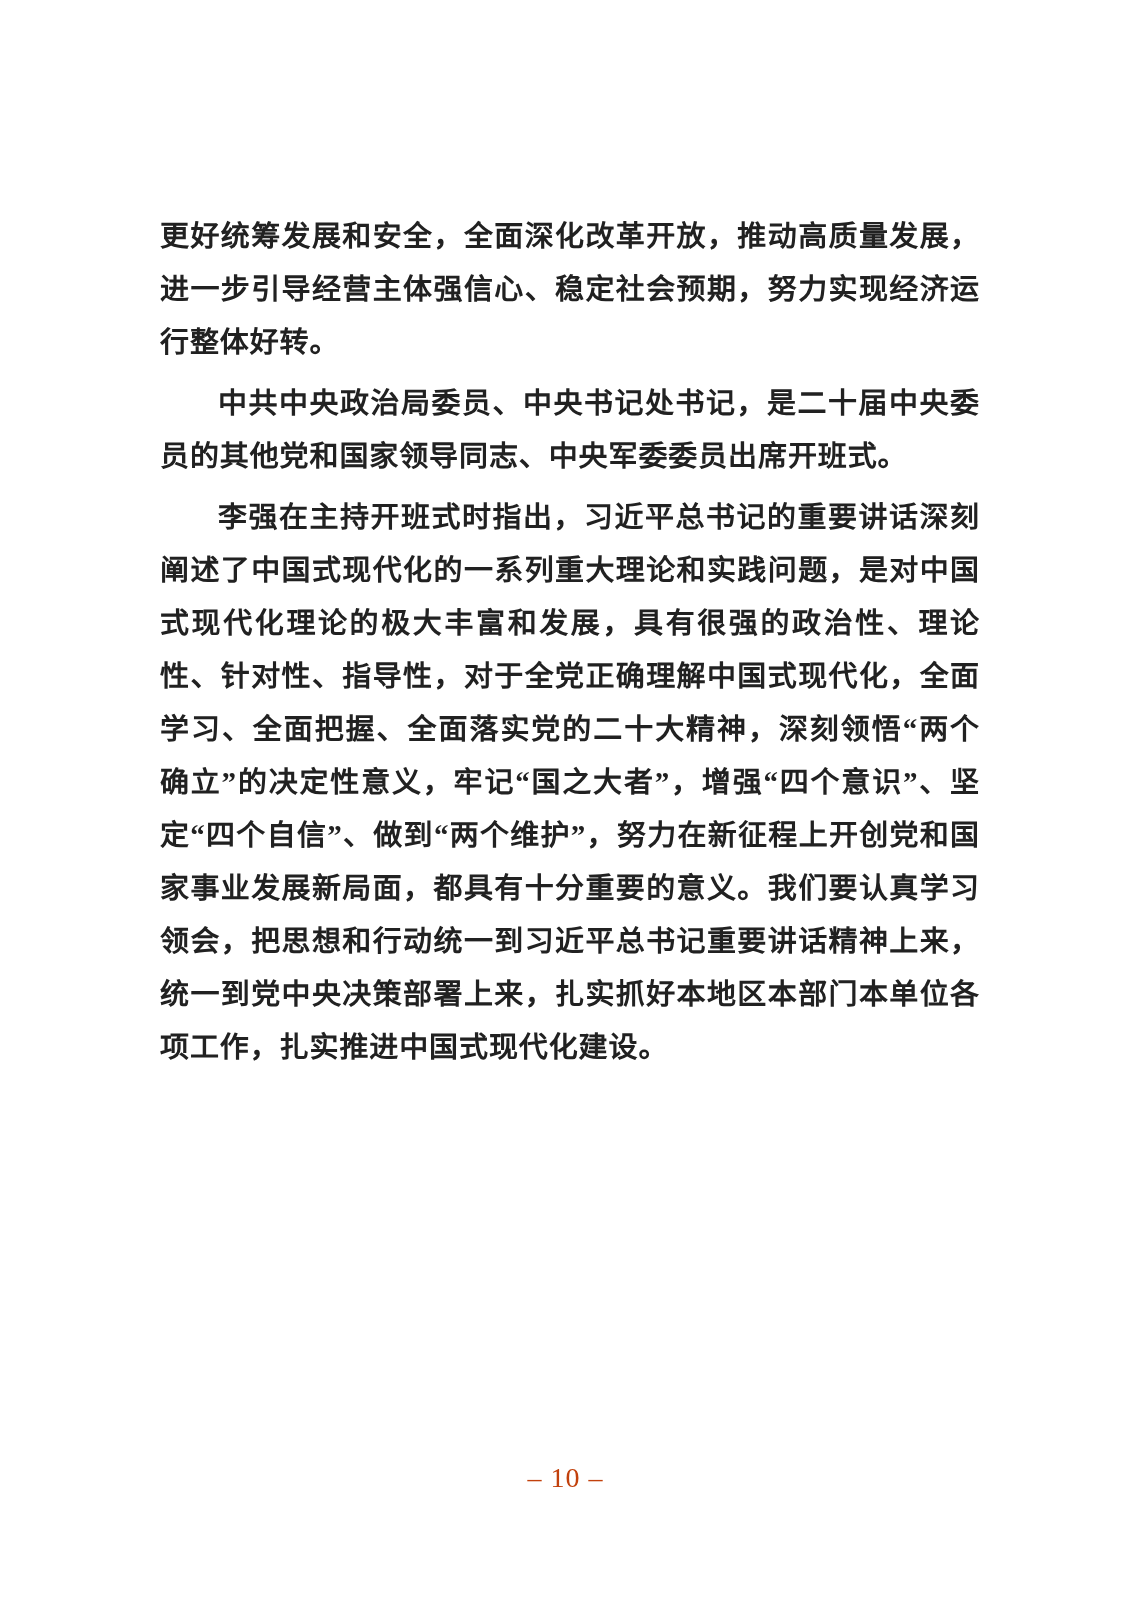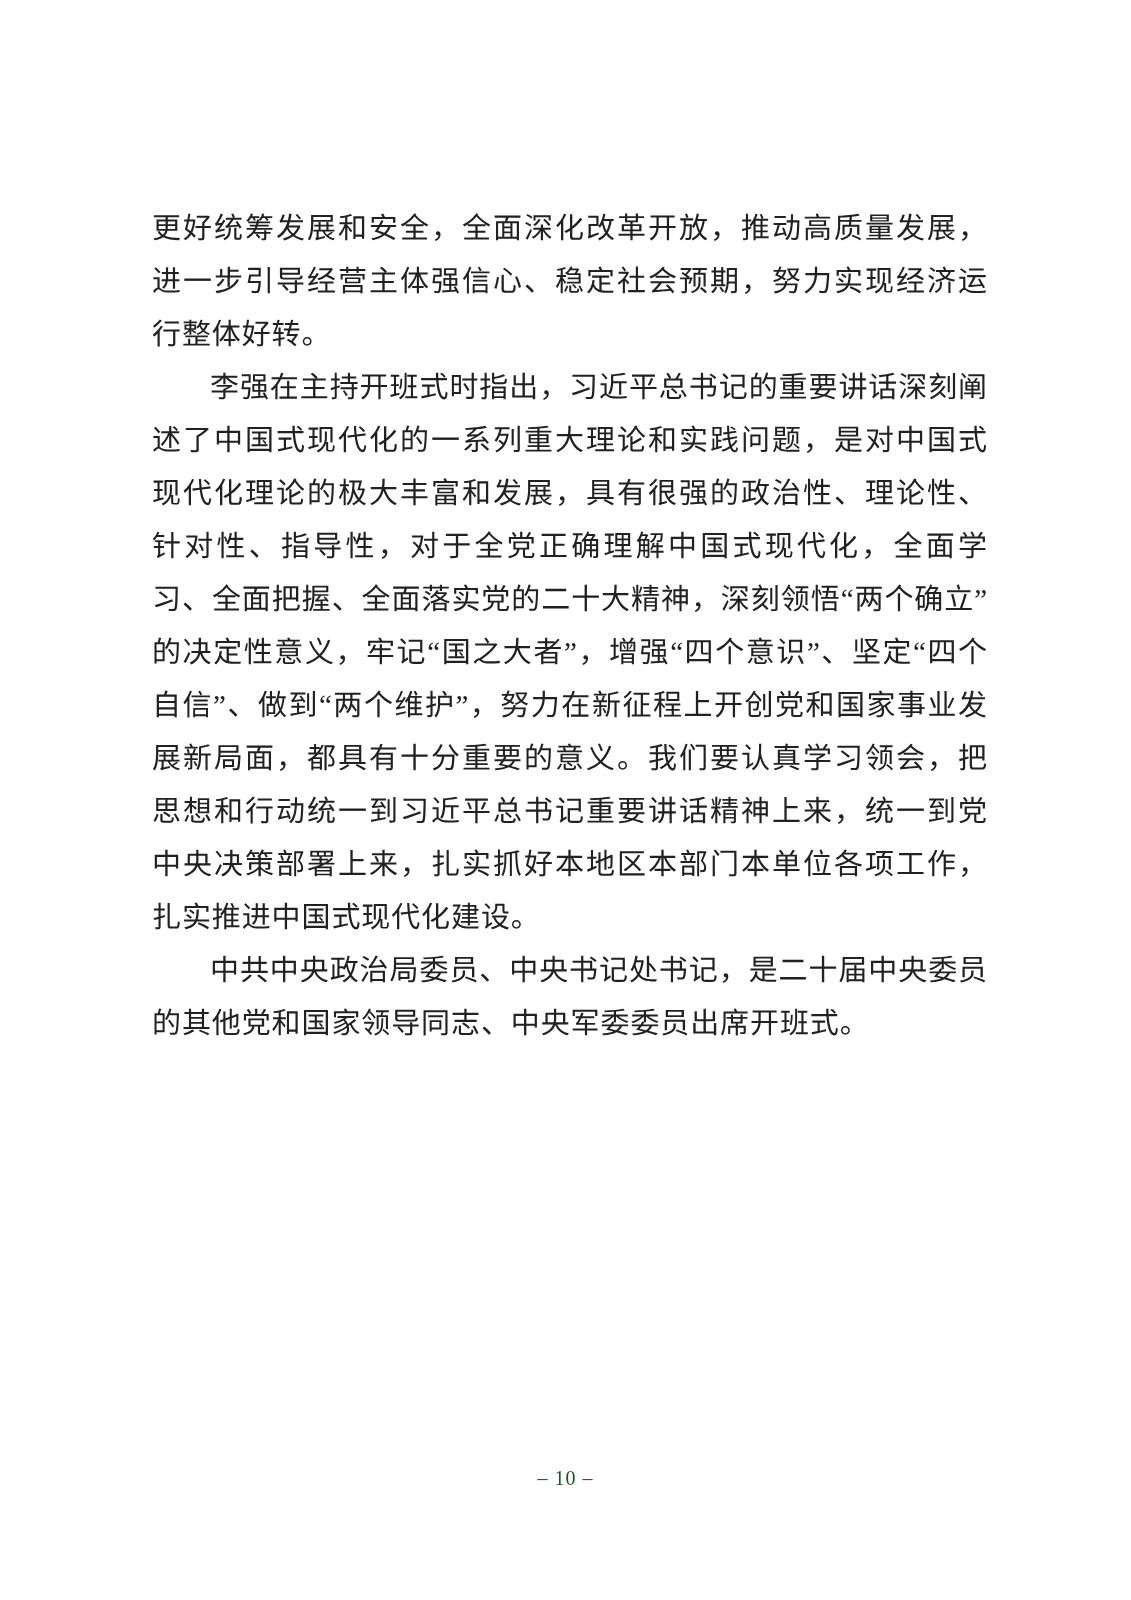--- a/index.html
+++ b/index.html
@@ -25,48 +25,49 @@
     width: 836px;
     font-family: "Liberation Serif", "DejaVu Serif", serif;
     font-size: 29px;
     line-height: 53px;
     letter-spacing: 0.9px;
     color: #212121;
     text-align: justify;
     text-justify: inter-ideograph;
   }
   .para {
-    margin: 0;
+    margin: 8px;
     padding: 0;
     text-indent: 2em;
+    font-weight: bold;
   }
   .para.continuation {
     text-indent: 0;
   }
   .footer {
     position: absolute;
     top: 1460px;
     left: 0;
     width: 100%;
     text-align: center;
     font-family: "Liberation Serif", "DejaVu Serif", serif;
-    font-size: 20px;
+    font-size: 28px;
     line-height: 36px;
     letter-spacing: 1px;
-    color: #14532d;
+    color: #c2410c;
   }
 </style>
 </head>
 <body>
 
 <div class="page">
 
   <div class="doc-body">
     <p class="para continuation">更好统筹发展和安全，全面深化改革开放，推动高质量发展，进一步引导经营主体强信心、稳定社会预期，努力实现经济运行整体好转。</p>
+    <p class="para">中共中央政治局委员、中央书记处书记，是二十届中央委员的其他党和国家领导同志、中央军委委员出席开班式。</p>
     <p class="para">李强在主持开班式时指出，习近平总书记的重要讲话深刻阐述了中国式现代化的一系列重大理论和实践问题，是对中国式现代化理论的极大丰富和发展，具有很强的政治性、理论性、针对性、指导性，对于全党正确理解中国式现代化，全面学习、全面把握、全面落实党的二十大精神，深刻领悟“两个确立”的决定性意义，牢记“国之大者”，增强“四个意识”、坚定“四个自信”、做到“两个维护”，努力在新征程上开创党和国家事业发展新局面，都具有十分重要的意义。我们要认真学习领会，把思想和行动统一到习近平总书记重要讲话精神上来，统一到党中央决策部署上来，扎实抓好本地区本部门本单位各项工作，扎实推进中国式现代化建设。</p>
-    <p class="para">中共中央政治局委员、中央书记处书记，是二十届中央委员的其他党和国家领导同志、中央军委委员出席开班式。</p>
   </div>
 
   <div class="footer">
     <span>– 10 –</span>
   </div>
 
 </div>
 
 </body></html>

